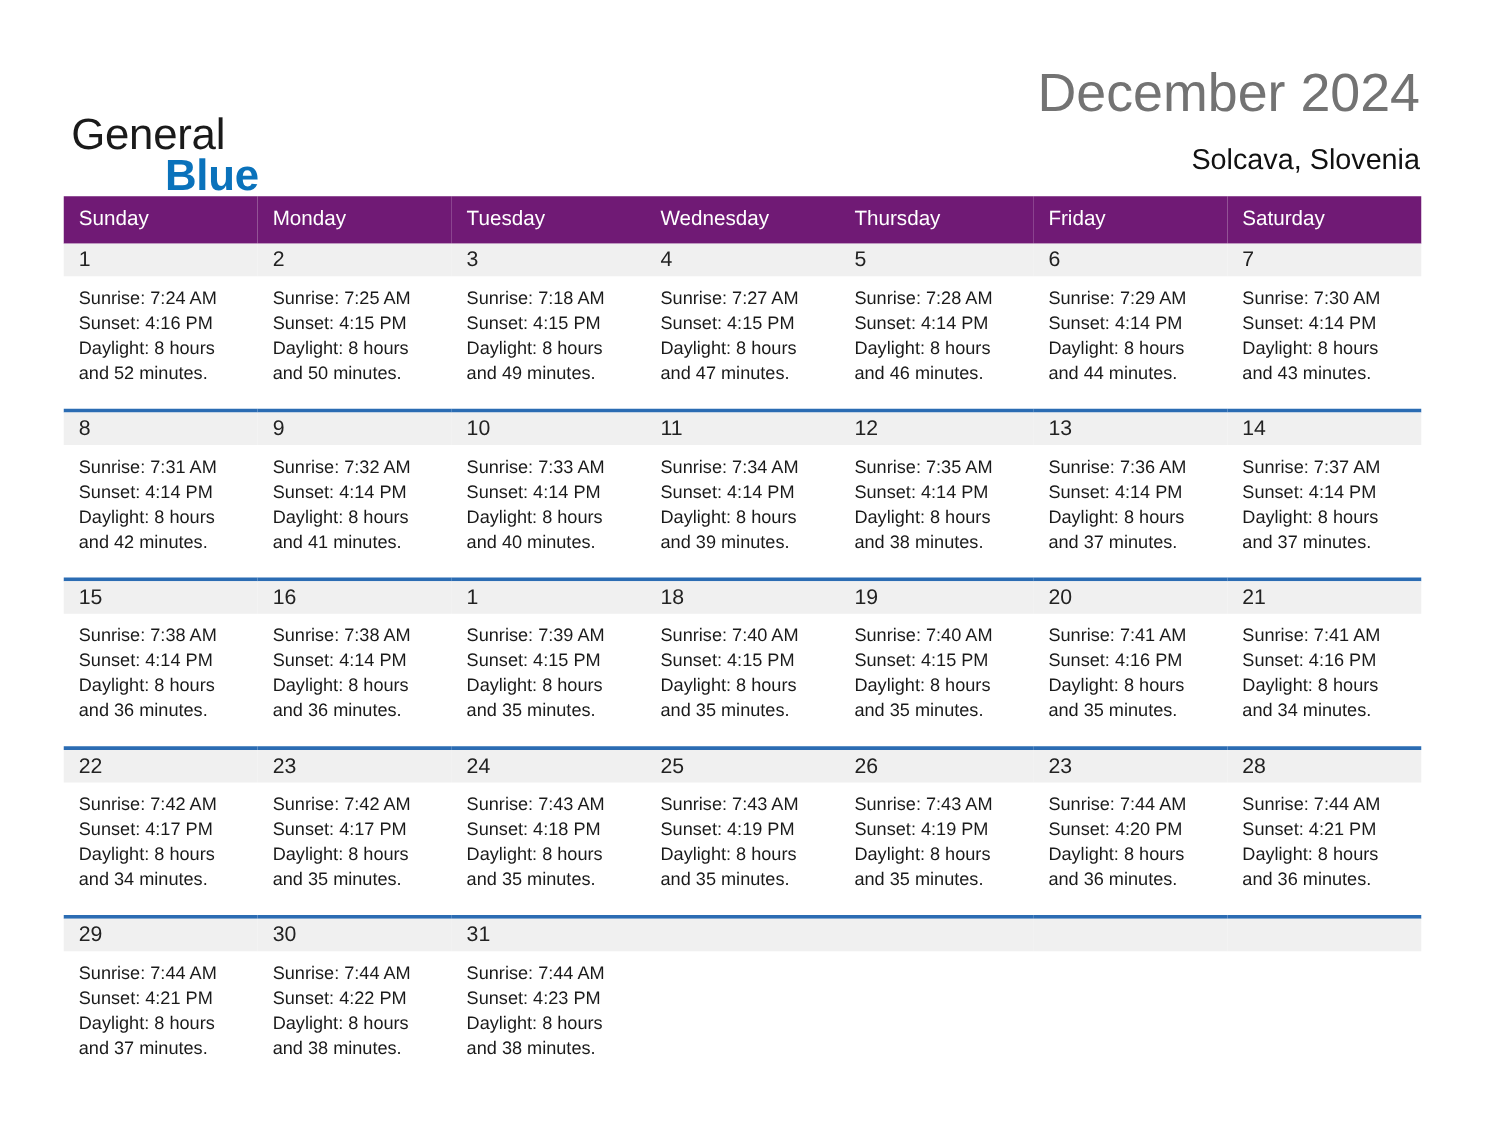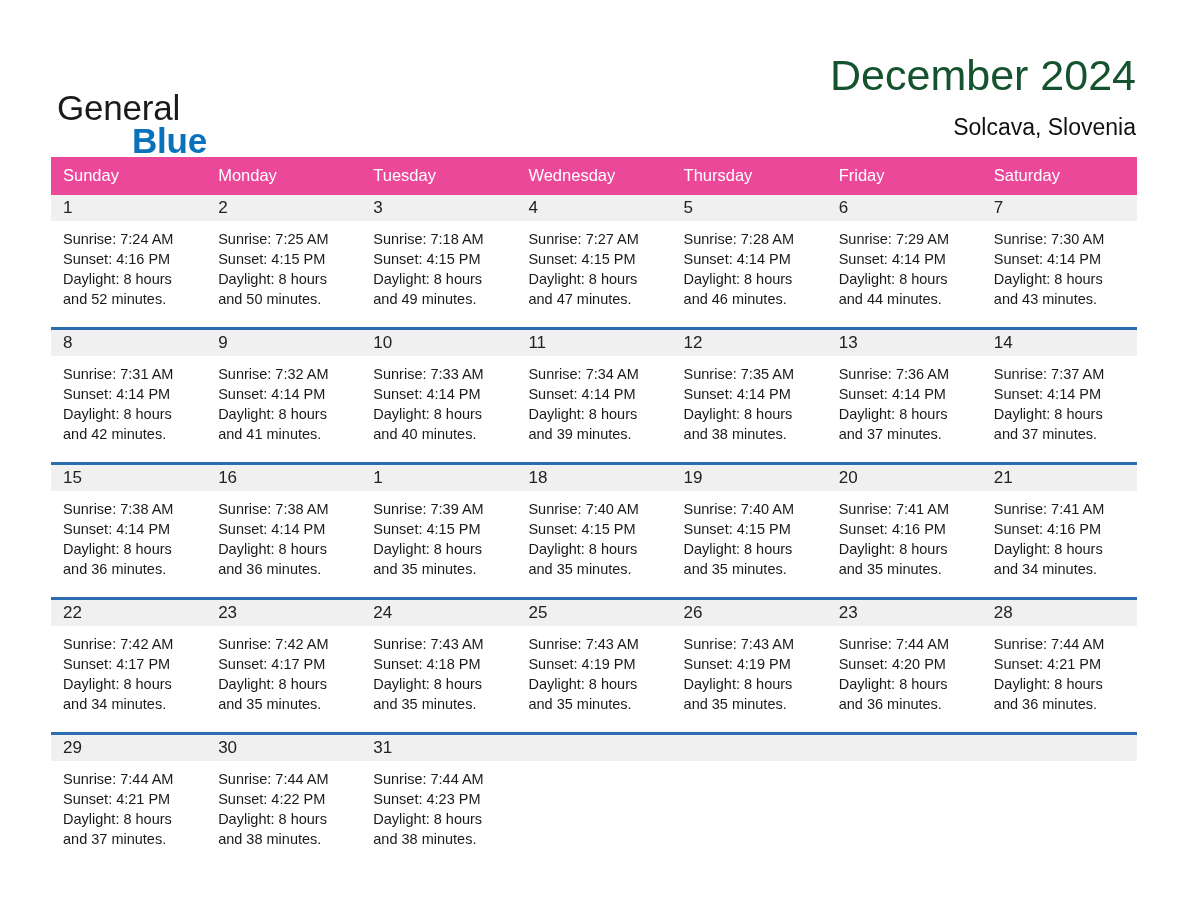--- a/index.html
+++ b/index.html
@@ -64,21 +64,21 @@
     color: #0a72bb;
     letter-spacing: -0.2px;
     font-weight: 700;
   }
   .title {
     position: absolute;
     right: 52px;
     top: 50px;
     font-size: 43px;
     line-height: 50px;
-    color: #14532d;
+    color: #737373;
     text-align: right;
     font-weight: 400;
     white-space: nowrap;
   }
   .subtitle {
     position: absolute;
     right: 52px;
     top: 113px;
     font-size: 23px;
     line-height: 28px;
@@ -93,21 +93,21 @@
     position: absolute;
     left: 51px;
     top: 157px;
     width: 1086px;
     border-collapse: collapse;
     table-layout: fixed;
   }
   .calendar col { width: 155.14px; }
 
   .calendar thead th {
-    background: #ec4899;
+    background: #701a75;
     color: #ffffff;
     font-size: 16.5px;
     font-weight: 400;
     text-align: left;
     padding: 9px 0 10px 12px;
     height: 19px;
     vertical-align: middle;
     border: none;
   }
 

